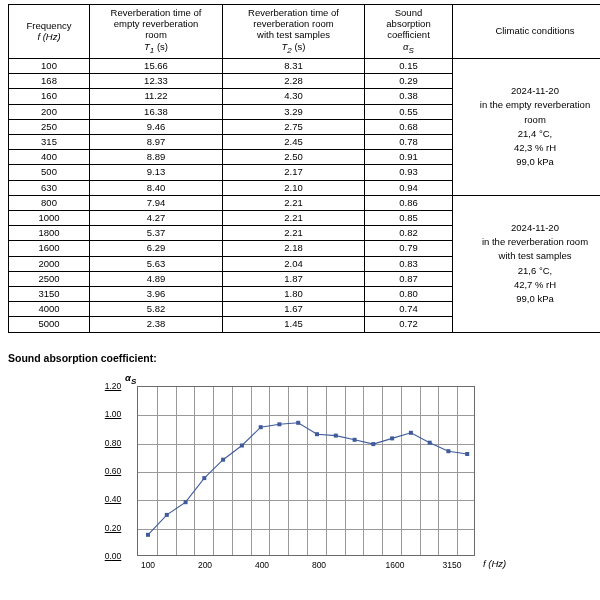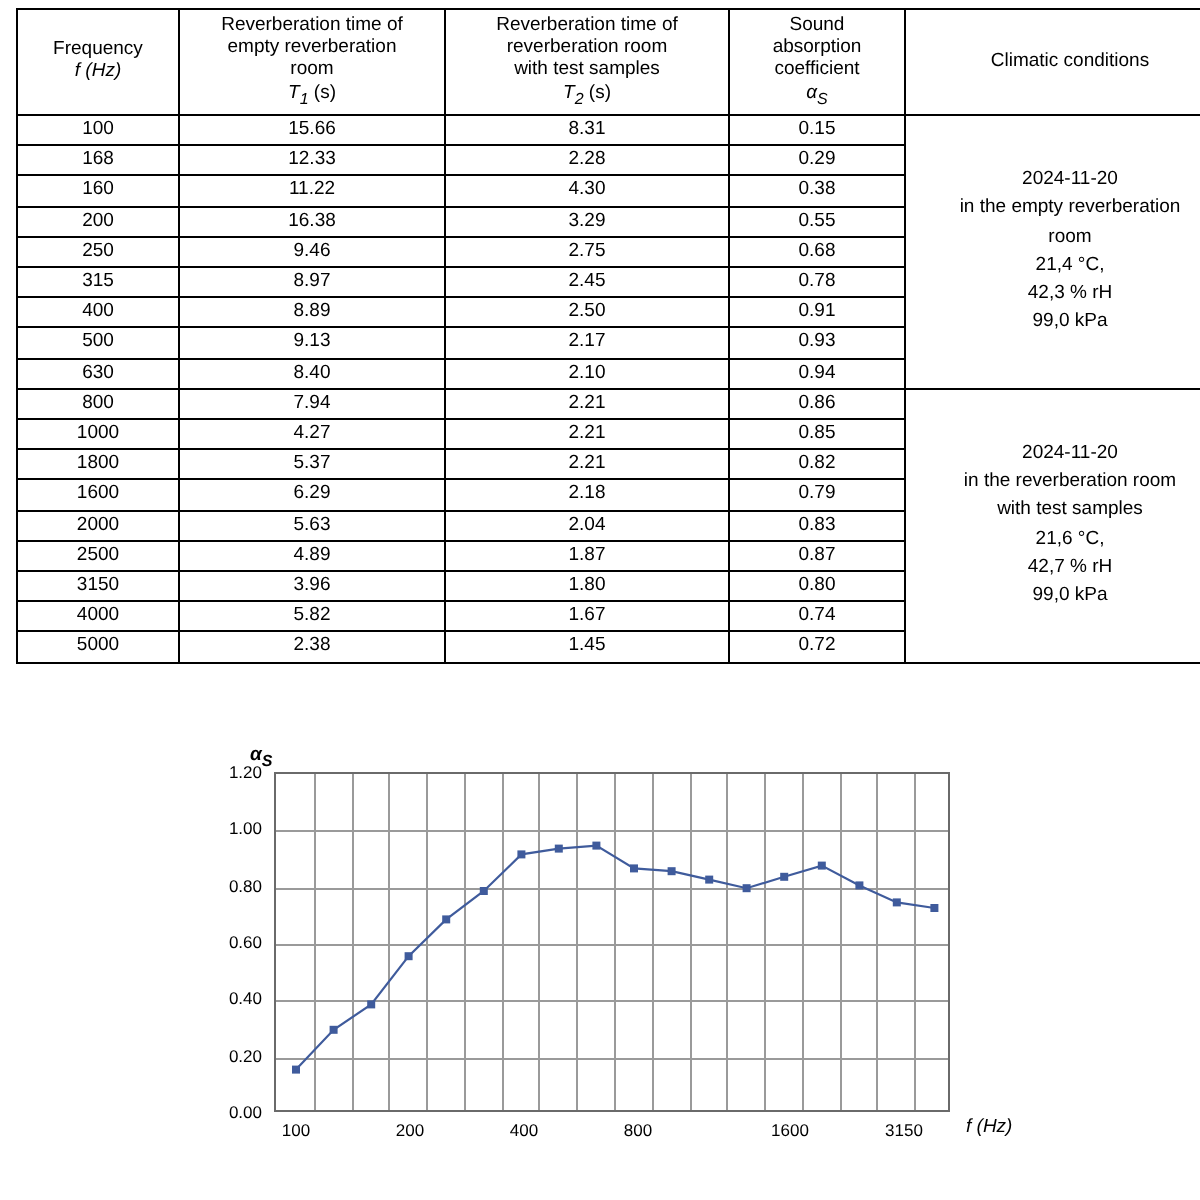--- a/index.html
+++ b/index.html
@@ -93,23 +93,24 @@
   .gridv, .gridh {
     position: absolute;
     background: #9a9a9a;
   }
   .gridv { width: 1px; top: 0; bottom: 0; }
   .gridh { height: 1px; left: 0; right: 0; }
   .ylabel-box {
     position: absolute;
     left: 0;
     width: 36px;
-    text-align: right;
+    text-align: center;
     font-size: 8.5px;
     transform: translateY(-50%);
+    text-decoration: underline;
   }
   .xlabel-box {
     position: absolute;
     font-size: 8.5px;
     text-align: center;
     transform: translateX(-50%);
     top: 188px;
   }
   .axis-y-title {
     position: absolute;
@@ -295,20 +296,21 @@
       </tr>
       <tr>
         <td>5000</td>
         <td>2.38</td>
         <td>1.45</td>
         <td>0.72</td>
       </tr>
     </tbody>
   </table>
 
+  <div class="chart-caption">Sound absorption coefficient:</div>
 
   <div class="chart-wrap">
     <div class="axis-y-title">
       <span class="ital">α</span><span class="sub ital">S</span>
     </div>
     <div class="axis-x-title">f (Hz)</div>
 
     <div class="ylabel-box" style="top:14px">1.20</div>
     <div class="ylabel-box" style="top:42.3px">1.00</div>
     <div class="ylabel-box" style="top:70.7px">0.80</div>

